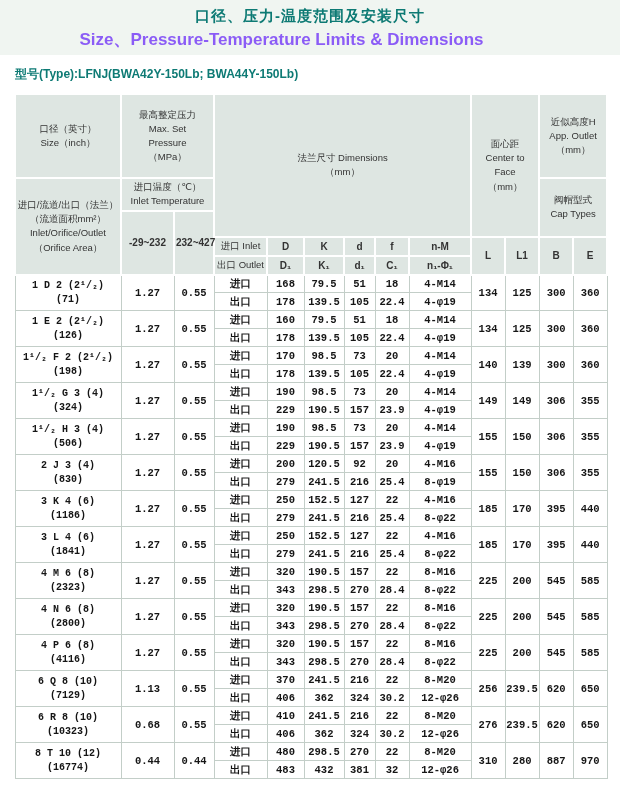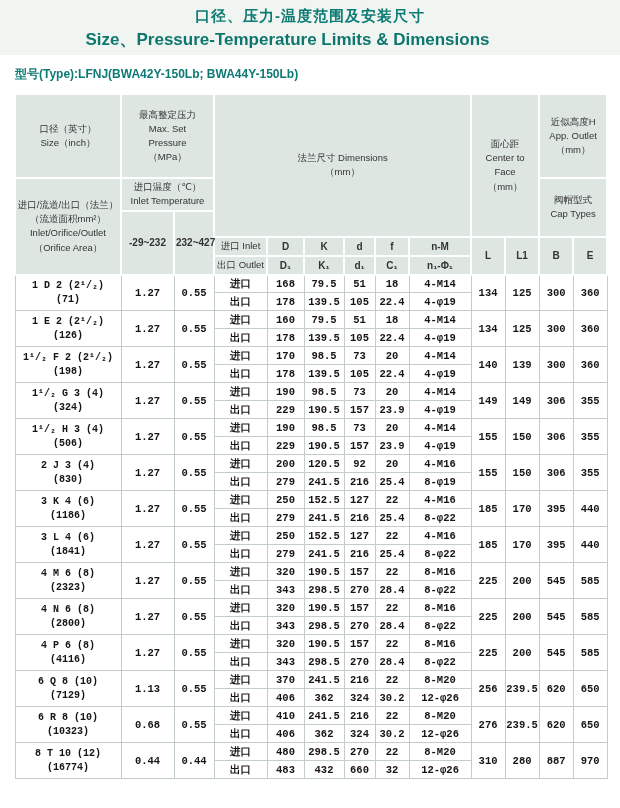--- a/index.html
+++ b/index.html
@@ -7,22 +7,22 @@
     width:620px; height:808px; position:relative; background:#ffffff;
     font-family:"Liberation Sans","DejaVu Sans",sans-serif;
     overflow:hidden;
   }
   .top-band { position:absolute; top:0; left:0; width:620px; height:55px; background:#f0f5f1; }
   .title-zh {
     position:absolute; top:7px; left:0; width:620px; text-align:center;
     color:#0d7a74; font-size:15px; font-weight:bold; letter-spacing:1px;
   }
   .title-en {
-    position:absolute; top:28px; left:15px; width:545px; text-align:center;
-    color:#0f766e; font-size:17px; font-weight:bold;
+    position:absolute; top:28px; left:9px; width:545px; text-align:center;
+    color:#8b5cf6; font-size:17px; font-weight:bold;
   }
   .type-line {
     position:absolute; top:66px; left:15px;
     color:#0d7a74; font-size:12px; font-weight:bold;
   }
   table.spec {
     position:absolute; top:93px; left:14px; width:593px;
     border-collapse:collapse; table-layout:fixed;
   }
   table.spec th {
@@ -449,18 +449,18 @@
         <td>8-M20</td>
         <td rowspan="2">310</td>
         <td rowspan="2">280</td>
         <td rowspan="2">887</td>
         <td rowspan="2">970</td>
       </tr>
       <tr class="dr">
         <td>出口</td>
         <td>483</td>
         <td>432</td>
-        <td>660</td>
+        <td>381</td>
         <td>32</td>
         <td>12-φ26</td>
       </tr>
     </tbody>
 </table>
 
 </body></html>

